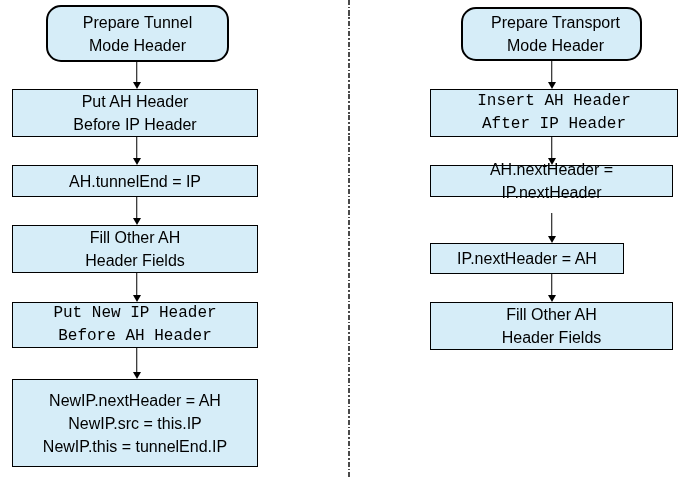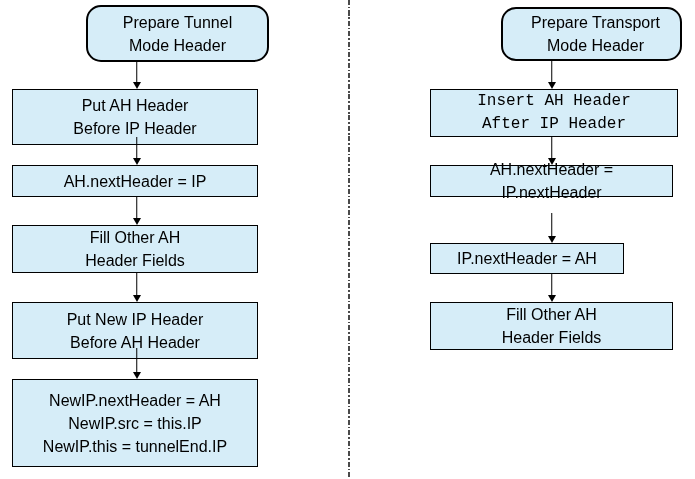--- a/index.html
+++ b/index.html
@@ -30,21 +30,20 @@
     justify-content: center;
     text-align: center;
     font-size: 16px;
     line-height: 23px;
     color: #000;
     white-space: pre-line;
   }
   .terminator {
     border-radius: 15px;
     border-width: 2px;
-    margin-left: 40px;
   }
   .arrow {
     position: absolute;
     width: 9px;
   }
   .arrow::before {
     content: "";
     position: absolute;
     left: 50%;
     top: 0;
@@ -86,35 +85,35 @@
 <div class="canvas">
 
   <div class="divider"></div>
 
   <section>
     <div class="node terminator" style="left:46px; top:5px; width:183px; height:57px;">Prepare Tunnel
 Mode Header</div>
 
     <div class="arrow" style="left:132px; top:62px; height:27px;"></div>
 
-    <div class="node" style="left:12px; top:89px; width:246px; height:56px;">Put AH Header
+    <div class="node" style="left:12px; top:89px; width:246px; height:48px;">Put AH Header
 Before IP Header</div>
 
     <div class="arrow" style="left:132px; top:137px; height:28px;"></div>
 
-    <div class="node" style="left:12px; top:165px; width:246px; height:32px;">AH.nextHeader = IP</div>
+    <div class="node" style="left:12px; top:165px; width:246px; height:32px;">AH.tunnelEnd = IP</div>
 
     <div class="arrow" style="left:132px; top:197px; height:28px;"></div>
 
     <div class="node" style="left:12px; top:225px; width:246px; height:48px;">Fill Other AH
 Header Fields</div>
 
     <div class="arrow" style="left:132px; top:273px; height:29px;"></div>
 
-    <div class="node" style="left:12px; top:302px; width:246px; height:57px;">Put New IP Header
+    <div class="node" style="left:12px; top:302px; width:246px; height:46px;font-family:Liberation Mono, monospace;">Put New IP Header
 Before AH Header</div>
 
     <div class="arrow" style="left:132px; top:348px; height:31px;"></div>
 
     <div class="node" style="left:12px; top:379px; width:246px; height:88px;">NewIP.nextHeader = AH
 NewIP.src = this.IP
 NewIP.this = tunnelEnd.IP</div>
   </section>
 
   <section>

